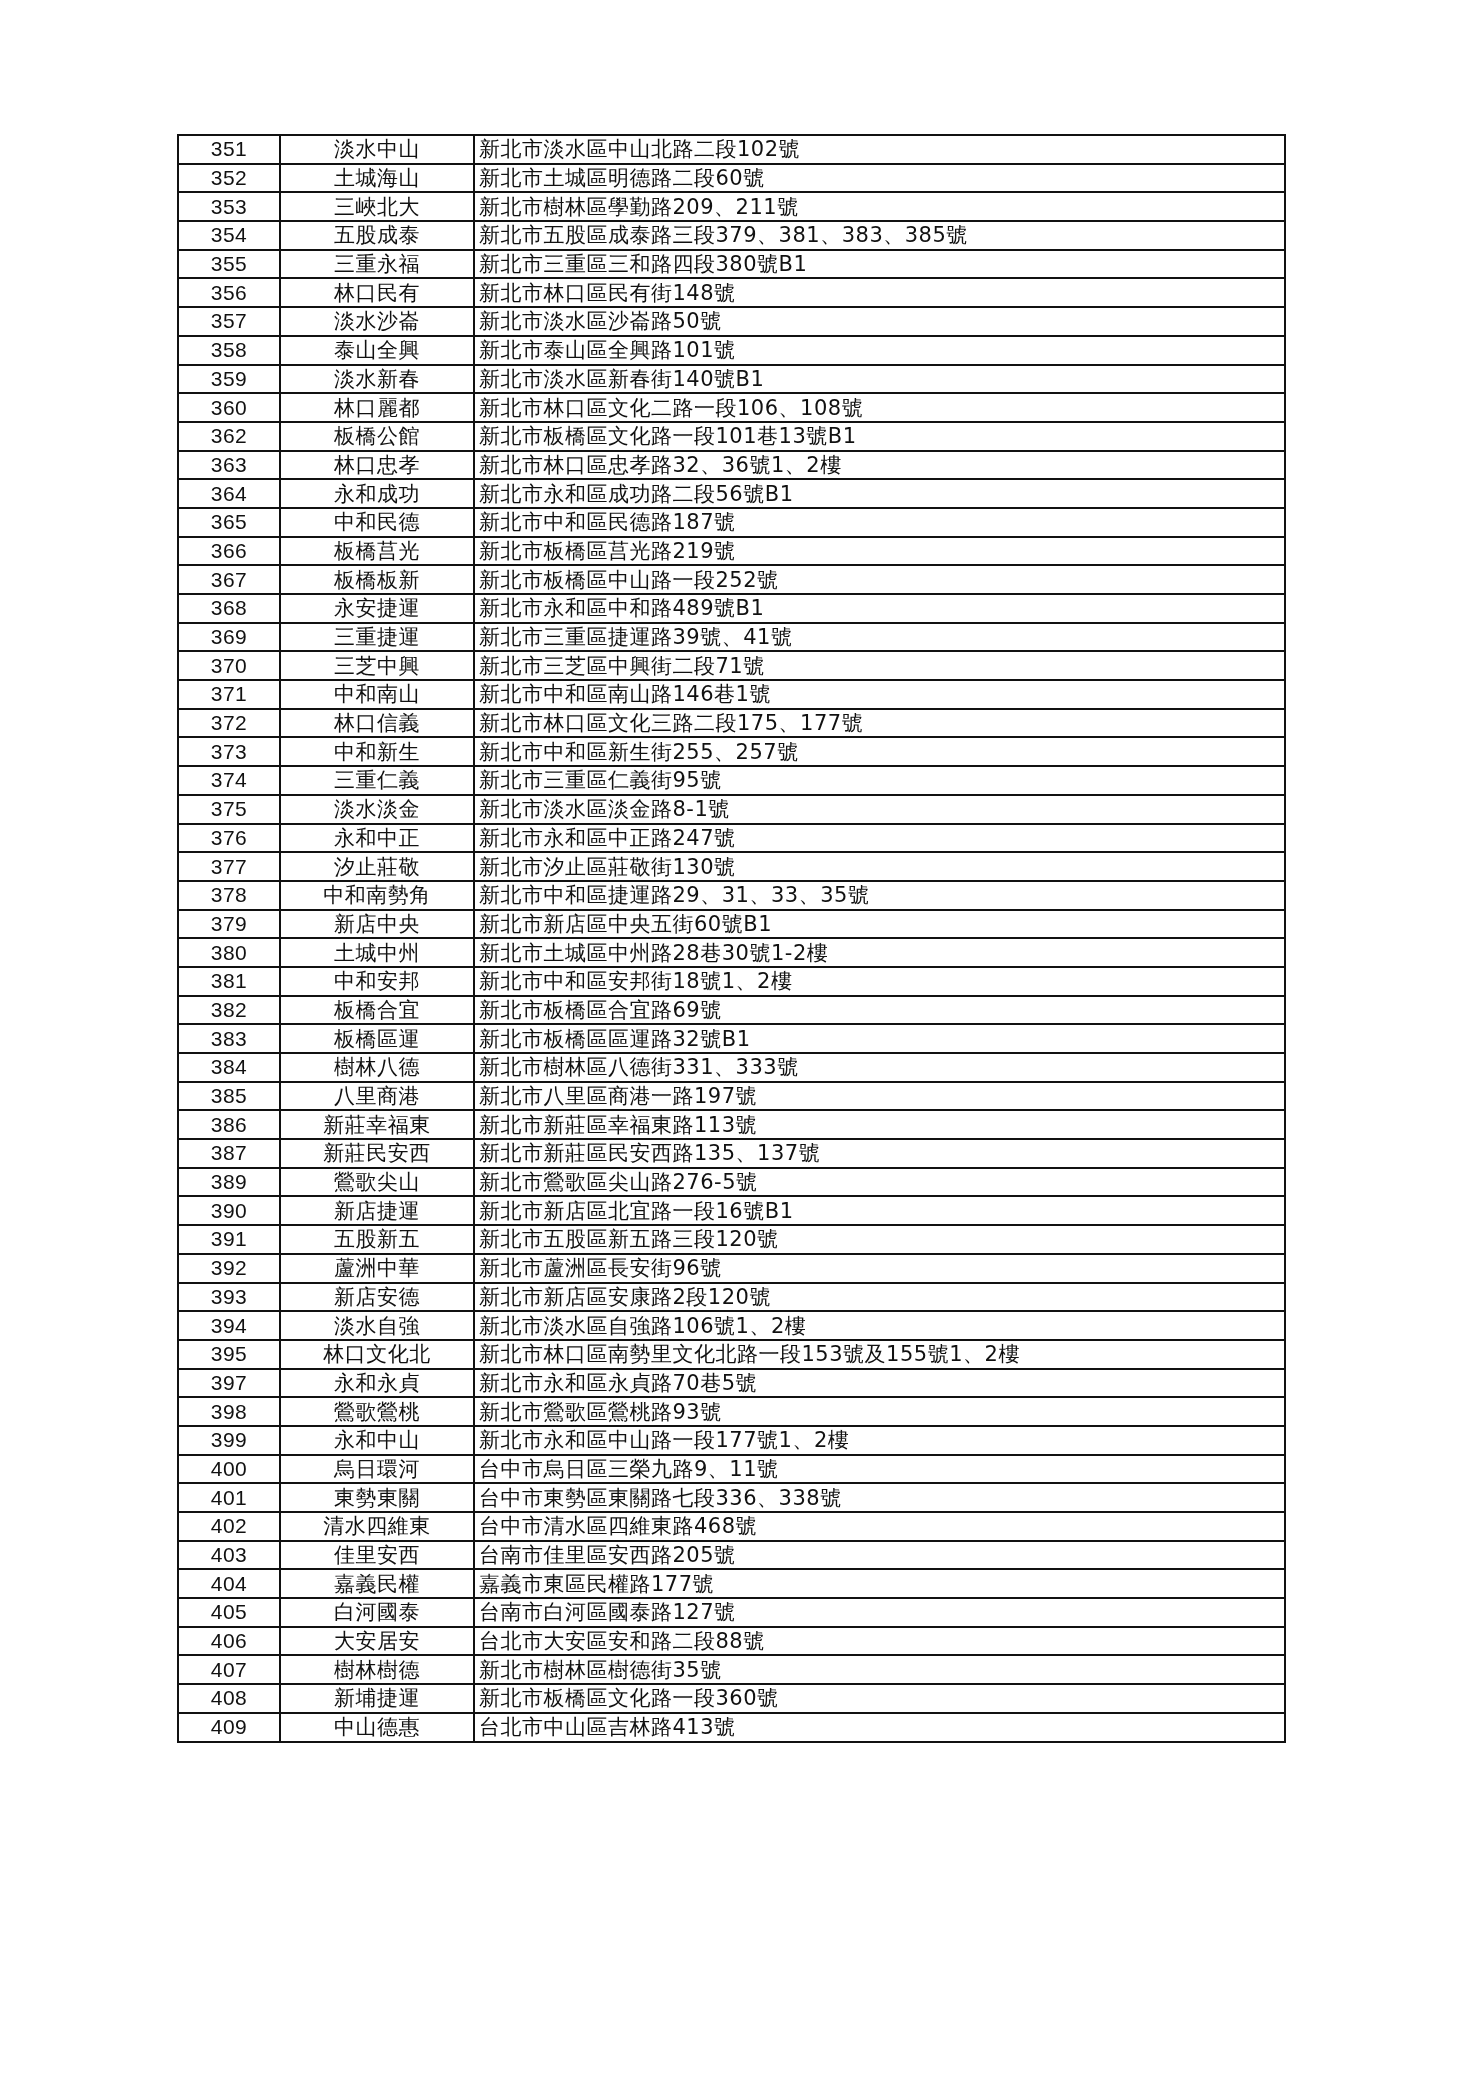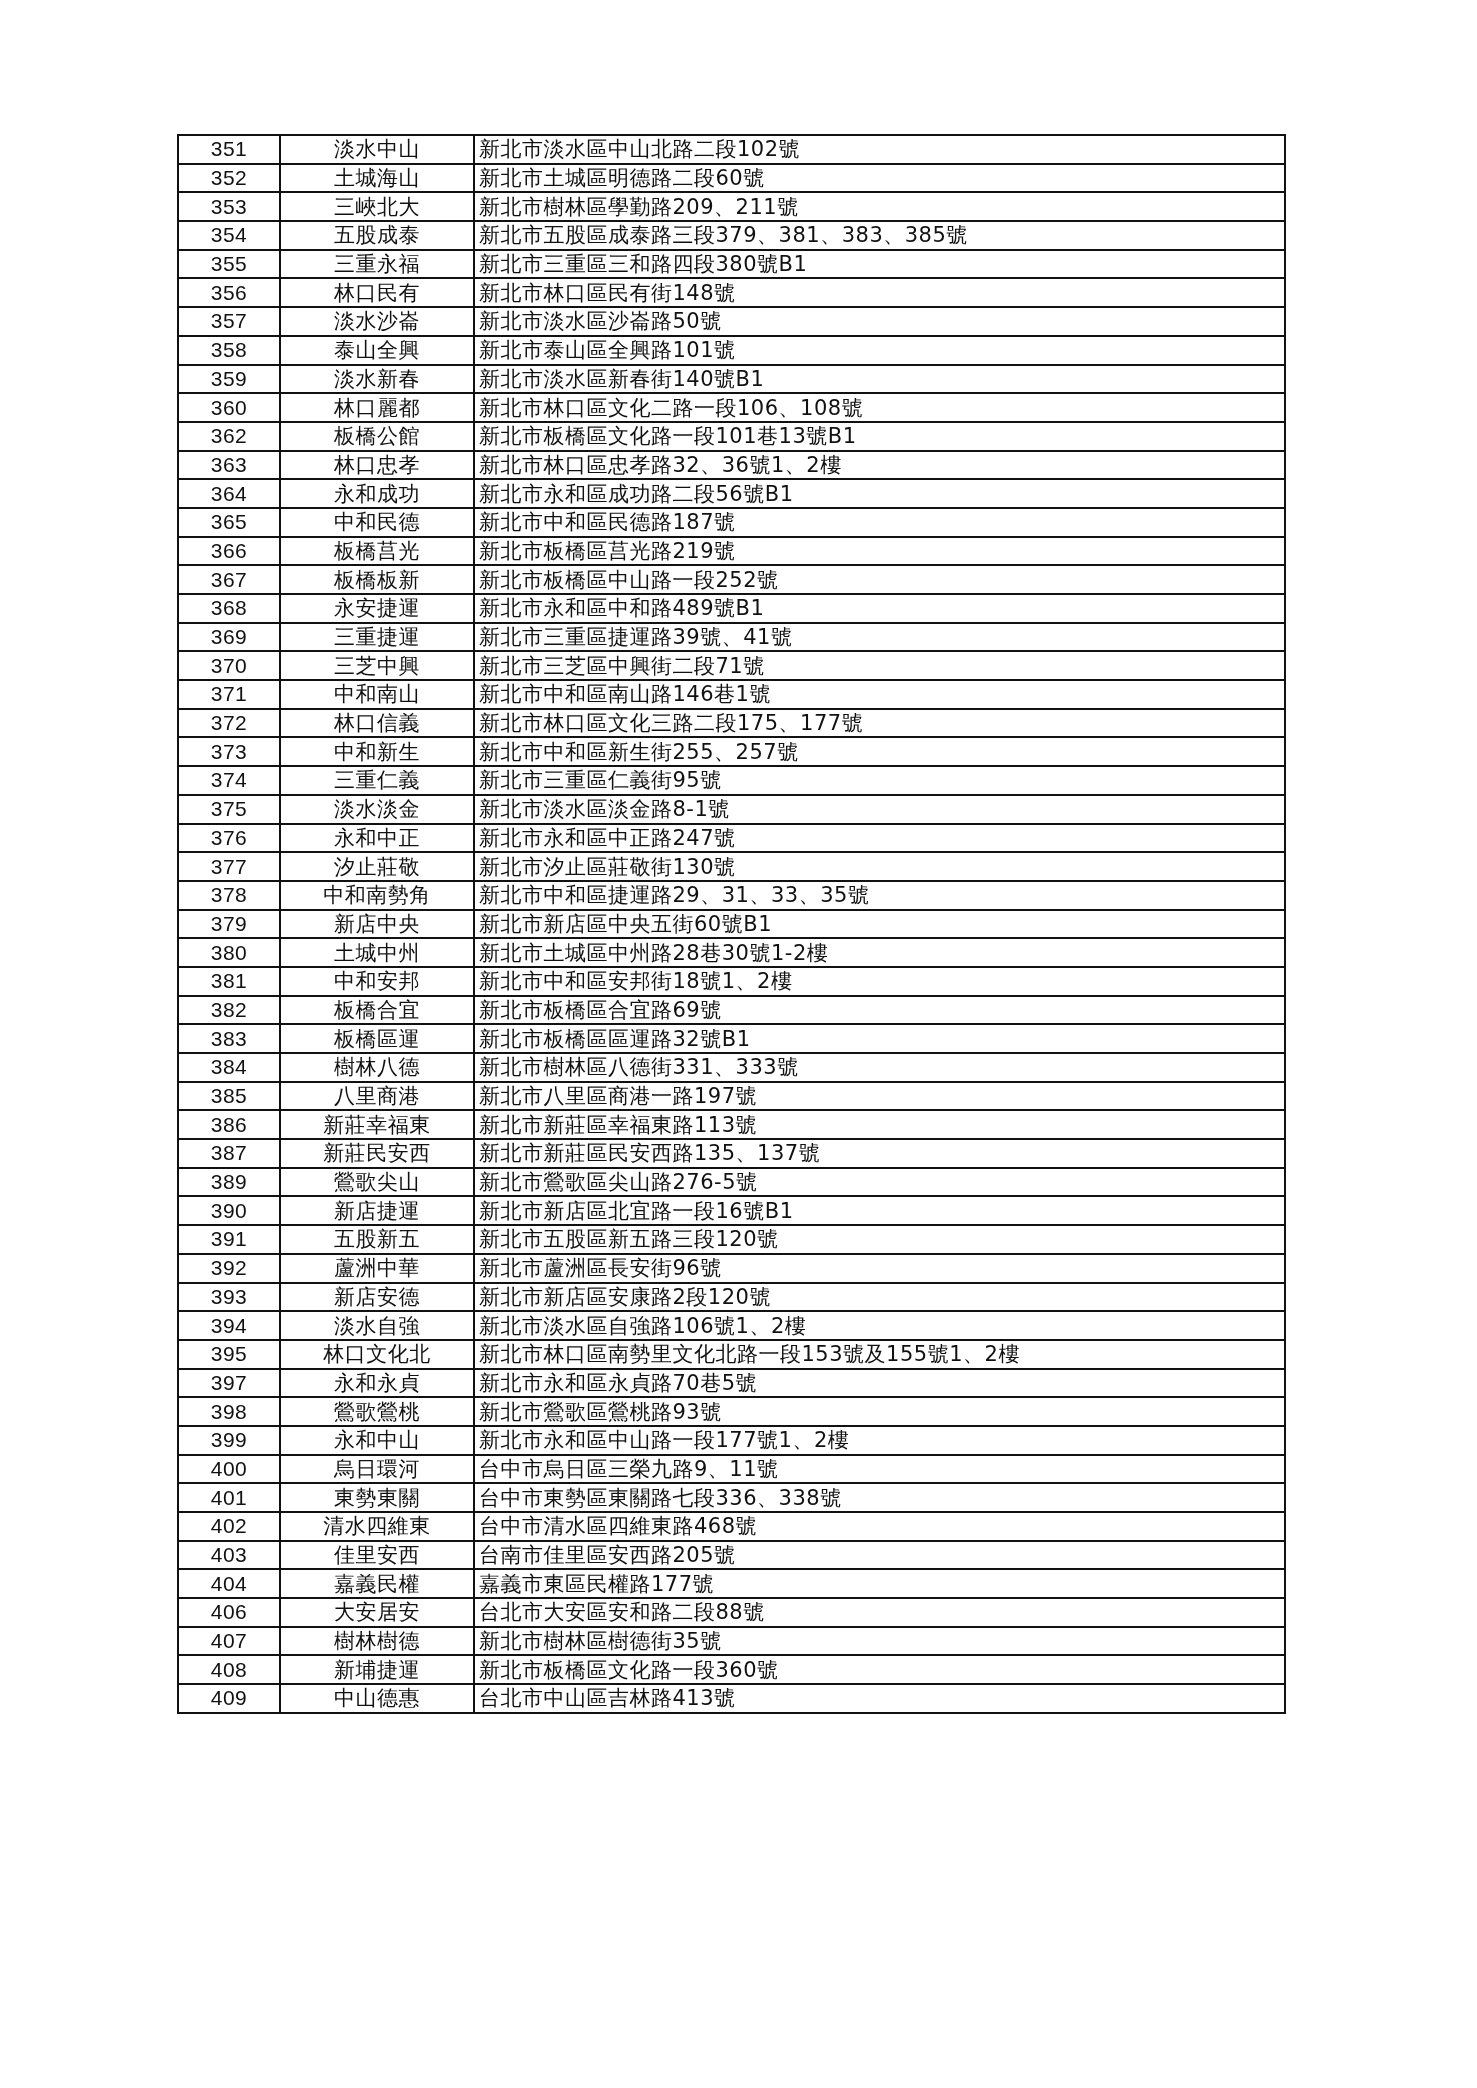--- a/index.html
+++ b/index.html
@@ -318,20 +318,25 @@
           <td class="no">403</td>
           <td class="name">佳里安西</td>
           <td class="addr">台南市佳里區安西路205號</td>
         </tr>
         <tr>
           <td class="no">404</td>
           <td class="name">嘉義民權</td>
           <td class="addr">嘉義市東區民權路177號</td>
         </tr>
         <tr>
+          <td class="no">405</td>
+          <td class="name">白河國泰</td>
+          <td class="addr">台南市白河區國泰路127號</td>
+        </tr>
+        <tr>
           <td class="no">406</td>
           <td class="name">大安居安</td>
           <td class="addr">台北市大安區安和路二段88號</td>
         </tr>
         <tr>
           <td class="no">407</td>
           <td class="name">樹林樹德</td>
           <td class="addr">新北市樹林區樹德街35號</td>
         </tr>
         <tr>

